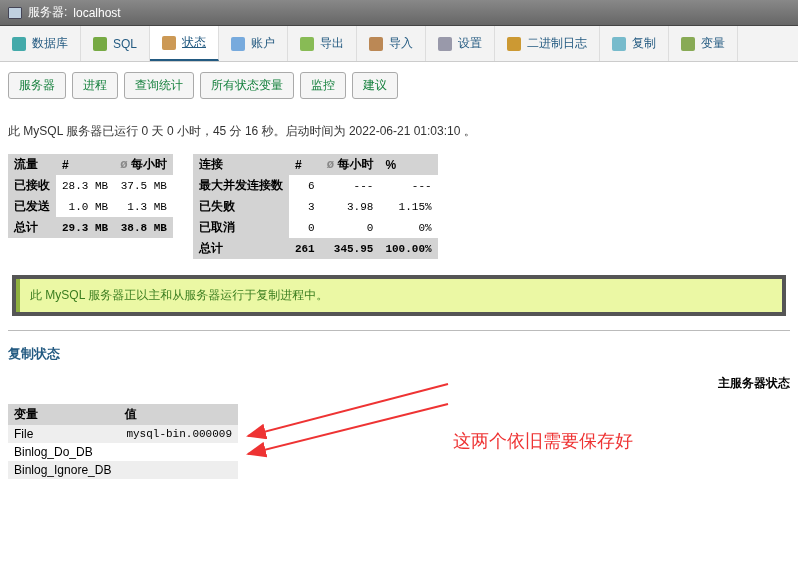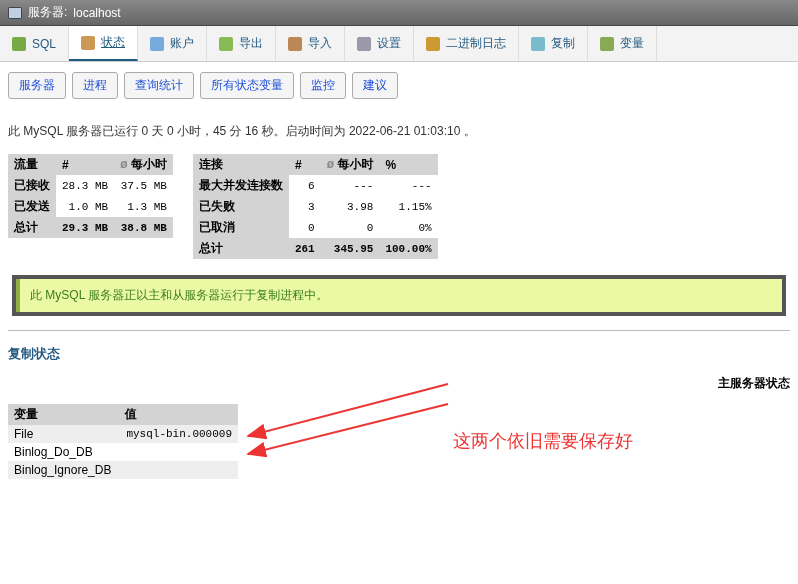--- a/index.html
+++ b/index.html
@@ -4,21 +4,21 @@
 <style>
 * { margin: 0; padding: 0; box-sizing: border-box; }
 body { font-family: -apple-system, "Segoe UI", sans-serif; font-size: 12px; background: #fff; width: 798px; }
 .breadcrumb { background: linear-gradient(#888, #666); color: #fff; padding: 4px 8px; display: flex; align-items: center; gap: 6px; border-bottom: 1px solid #444; }
 .breadcrumb .srv-icon { display: inline-block; width: 14px; height: 12px; background: #c0d0e0; border: 1px solid #445; border-radius: 1px; }
 .topnav { background: #f3f3f3; border-bottom: 1px solid #ccc; display: flex; padding: 0; }
 .topnav .tab { padding: 8px 12px; display: flex; align-items: center; gap: 6px; border-right: 1px solid #ddd; cursor: pointer; color: #235a81; }
 .topnav .tab.active { background: #fff; border-bottom: 2px solid #235a81; text-decoration: underline; }
 .topnav .tab .ico { width: 14px; height: 14px; display: inline-block; }
 .subnav { padding: 10px 8px; display: flex; gap: 6px; }
-.subnav .btn { padding: 4px 10px; border: 1px solid #aaa; border-radius: 3px; background: #f5f5f5; color: #1d4ed8; cursor: pointer; }
+.subnav .btn { padding: 4px 10px; border: 1px solid #aaa; border-radius: 3px; background: #f5f5f5; color: #15803d; cursor: pointer; }
 .section { padding: 6px 8px; }
 .heading1 { font-weight: bold; font-size: 13px; margin: 6px 0; }
 .uptime { margin: 8px 0 14px 0; color: #333; }
 .tables-row { display: flex; gap: 20px; align-items: flex-start; }
 table.stats { border-collapse: collapse; }
 table.stats th, table.stats td { padding: 2px 6px; text-align: left; font-family: "Courier New", monospace; font-size: 11px; }
 table.stats thead th { background: #d3d3d3; font-family: inherit; font-weight: bold; font-size: 12px; }
 table.stats tbody th { background: #d3d3d3; font-family: inherit; font-weight: bold; font-size: 12px; text-align: left; }
 table.stats tbody td { text-align: right; }
 table.stats tfoot th, table.stats tfoot td { background: #d3d3d3; font-weight: bold; font-family: inherit; font-size: 12px; }
@@ -41,20 +41,24 @@
 <body>
 
 <div class="breadcrumb">
   <span class="srv-icon"></span>
   <span>服务器:</span>
   <span>localhost</span>
 </div>
 
 <div class="topnav" id="topnav">
     <div class="tab">
+      <span class="ico" style="background: rgb(68, 170, 170); border-radius: 2px;"></span>
+      <span>数据库</span>
+    </div>
+    <div class="tab">
       <span class="ico" style="background: rgb(119, 170, 68); border-radius: 2px;"></span>
       <span>SQL</span>
     </div>
     <div class="tab active">
       <span class="ico" style="background: rgb(204, 153, 85); border-radius: 2px;"></span>
       <span>状态</span>
     </div>
     <div class="tab">
       <span class="ico" style="background: rgb(119, 170, 221); border-radius: 2px;"></span>
       <span>账户</span>

